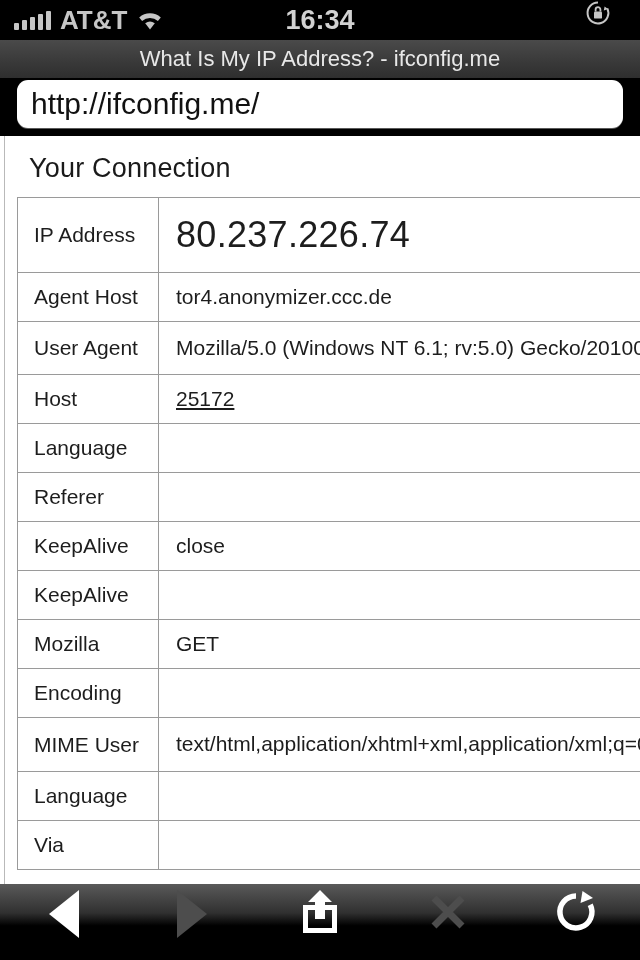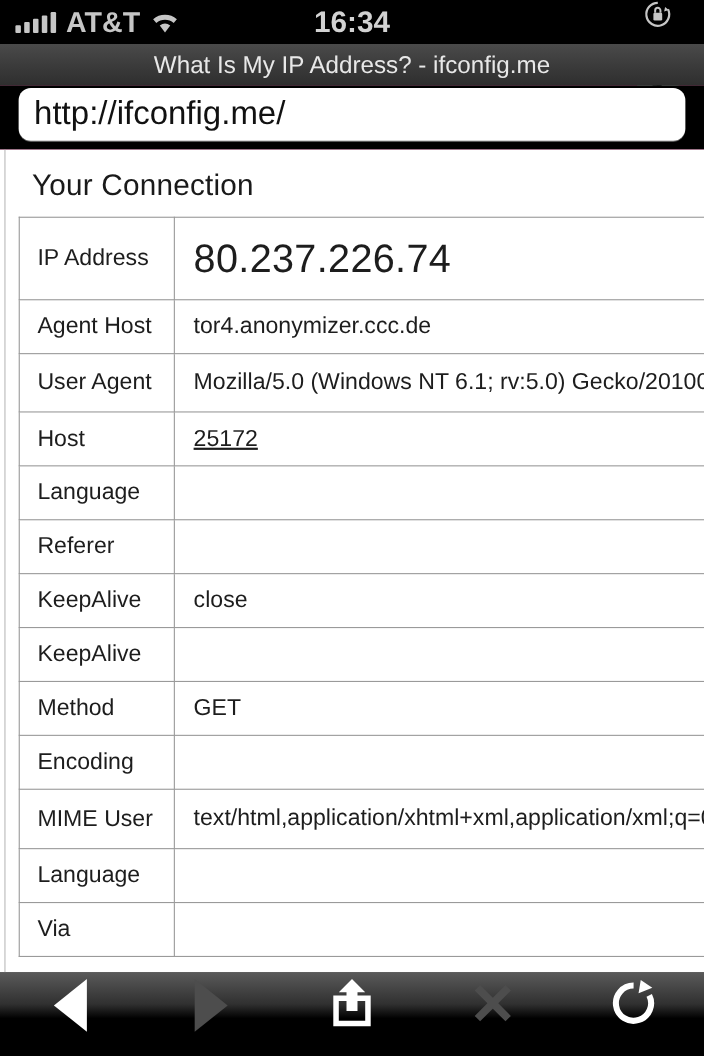--- a/index.html
+++ b/index.html
@@ -193,21 +193,21 @@
             </tr>
             <tr>
               <td class="k">KeepAlive</td>
               <td class="v">close</td>
             </tr>
             <tr>
               <td class="k">KeepAlive</td>
               <td class="v empty"></td>
             </tr>
             <tr>
-              <td class="k">Method</td>
+              <td class="k">Mozilla</td>
               <td class="v">GET</td>
             </tr>
             <tr>
               <td class="k">Encoding</td>
               <td class="v empty"></td>
             </tr>
             <tr>
               <td class="k">MIME User</td>
               <td class="v wrap">text/html,application/xhtml+xml,application/xml;q=0.9,*/*;q=0.8</td>
             </tr>

